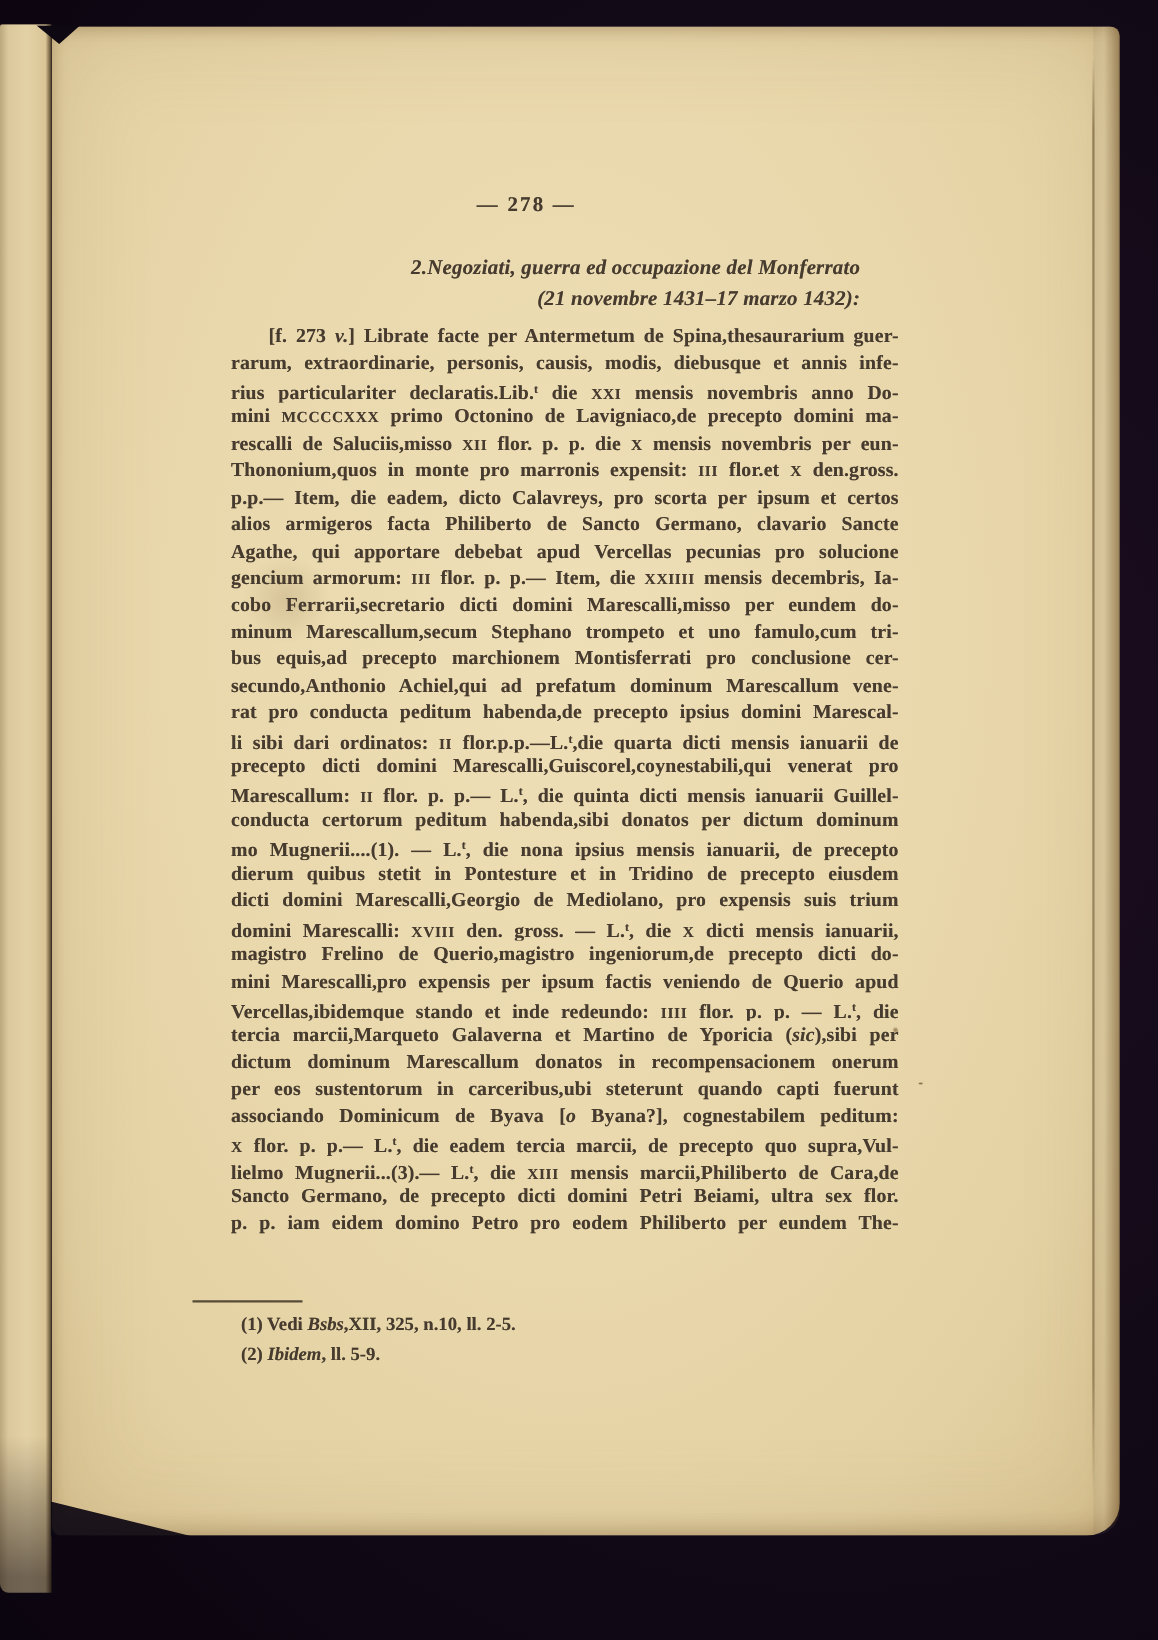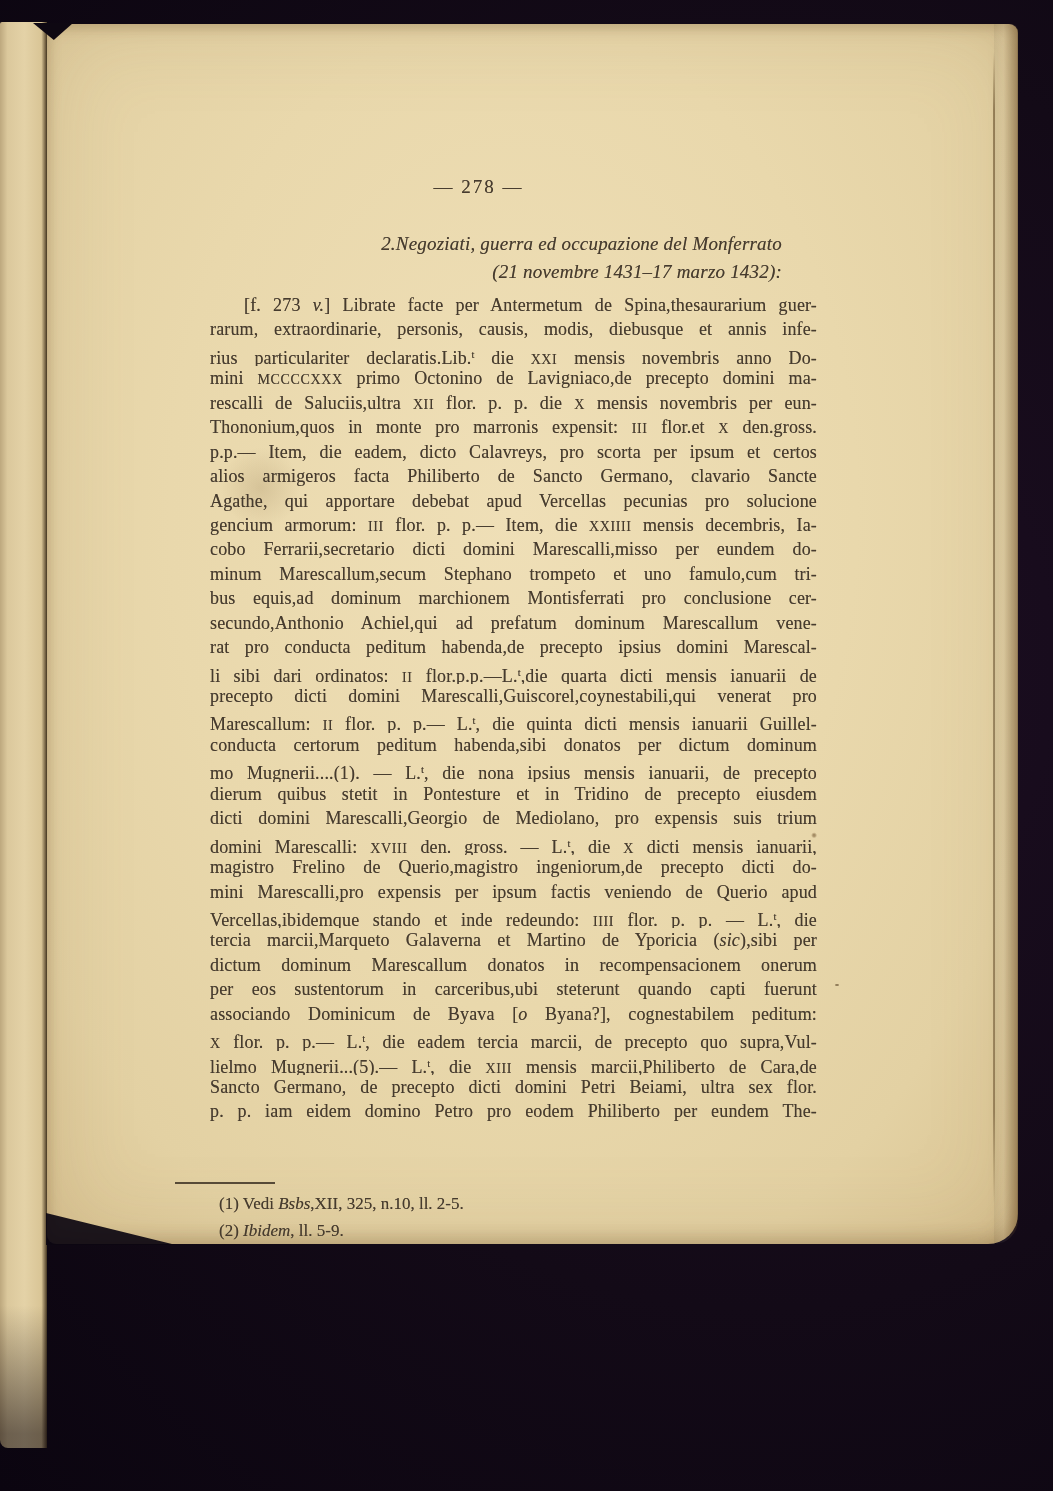--- a/index.html
+++ b/index.html
@@ -18,31 +18,32 @@
   }
   
   .prev-page{
     position:absolute;left:0;top:22px;width:47px;height:1426px;
     background:
       linear-gradient(180deg, rgba(0,0,0,0) 0%, rgba(0,0,0,0) 90%, rgba(18,10,14,.55) 99%),
       linear-gradient(90deg, #bda87e 0%, #dbc89c 16%, #e4d2a7 52%, #d9c596 88%, #6e5c3f 97%, #433621 100%);
     border-radius:2px 0 0 8px;
   }
   .paper{
-    position:absolute;left:47px;top:24px;width:971px;height:1220px;
+    position:absolute;left:47px;top:24px;width:971px;height:1372px;
     background:
       radial-gradient(circle at 79% 66.5%, rgba(110,82,45,.55) 0px, rgba(110,82,45,.55) 1px, rgba(110,82,45,0) 3px),
       radial-gradient(circle at 22% 38%, rgba(120,92,52,.18) 0px, rgba(120,92,52,0) 40px),
       radial-gradient(ellipse at 48% 40%, #efdfb7 0%, #e9d8ac 48%, #e3d1a3 78%, #d9c392 100%);
     border-radius:3px 9px 30px 9px;
     box-shadow:
       inset 0 0 90px rgba(140,108,60,.18),
       inset -10px 0 20px rgba(120,90,50,.22),
       inset 0 -7px 16px rgba(120,90,50,.20),
       inset 0 5px 10px rgba(120,90,50,.15);
+    font-weight: bold;
   }
   
   .edge-band{
     position:absolute;right:0;top:0;bottom:0;width:24px;
     background:linear-gradient(90deg, rgba(0,0,0,.05) 0%, rgba(255,255,255,.06) 40%, rgba(95,66,32,.28) 94%, rgba(60,40,18,.45) 100%);
     border-radius:0 9px 30px 0;
   }
   .crease-right{
     position:absolute;right:23px;top:28px;bottom:40px;width:2px;
     background:linear-gradient(180deg, rgba(104,80,44,0) 0%, rgba(104,80,44,.6) 5%, rgba(90,68,36,.5) 60%, rgba(104,80,44,.55) 92%, rgba(104,80,44,0) 100%);
@@ -120,48 +121,48 @@
       <div class="heading">
         <div>2.Negoziati, guerra ed occupazione del Monferrato</div>
         <div>(21 novembre 1431–17 marzo 1432):</div>
       </div>
 
       <div class="bodytext">
           <div class="line"><span>[f. 273 </span><span class="i">v.</span><span>] Librate facte per Antermetum de Spina,thesaurarium guer-</span></div>
           <div class="line"><span>rarum, extraordinarie, personis, causis, modis, diebusque et annis infe-</span></div>
           <div class="line"><span>rius particulariter declaratis.Lib.</span><span class="sup">t</span><span> die </span><span class="sc">XXI</span><span> mensis novembris anno Do-</span></div>
           <div class="line"><span>mini </span><span class="sc">MCCCCXXX</span><span> primo Octonino de Lavigniaco,de precepto domini ma-</span></div>
-          <div class="line"><span>rescalli de Saluciis,ultra </span><span class="sc">XII</span><span> flor. p. p. die </span><span class="sc">X</span><span> mensis novembris per eun-</span></div>
+          <div class="line"><span>rescalli de Saluciis,misso </span><span class="sc">XII</span><span> flor. p. p. die </span><span class="sc">X</span><span> mensis novembris per eun-</span></div>
           <div class="line"><span>Thononium,quos in monte pro marronis expensit: </span><span class="sc">III</span><span> flor.et </span><span class="sc">X</span><span> den.gross.</span></div>
           <div class="line"><span>p.p.— Item, die eadem, dicto Calavreys, pro scorta per ipsum et certos</span></div>
           <div class="line"><span>alios armigeros facta Philiberto de Sancto Germano, clavario Sancte</span></div>
           <div class="line"><span>Agathe, qui apportare debebat apud Vercellas pecunias pro solucione</span></div>
           <div class="line"><span>gencium armorum: </span><span class="sc">III</span><span> flor. p. p.— Item, die </span><span class="sc">XXIIII</span><span> mensis decembris, Ia-</span></div>
           <div class="line"><span>cobo Ferrarii,secretario dicti domini Marescalli,misso per eundem do-</span></div>
           <div class="line"><span>minum Marescallum,secum Stephano trompeto et uno famulo,cum tri-</span></div>
-          <div class="line"><span>bus equis,ad dominum marchionem Montisferrati pro conclusione cer-</span></div>
+          <div class="line"><span>bus equis,ad precepto marchionem Montisferrati pro conclusione cer-</span></div>
           <div class="line"><span>secundo,Anthonio Achiel,qui ad prefatum dominum Marescallum vene-</span></div>
           <div class="line"><span>rat pro conducta peditum habenda,de precepto ipsius domini Marescal-</span></div>
           <div class="line"><span>li sibi dari ordinatos: </span><span class="sc">II</span><span> flor.p.p.—L.</span><span class="sup">t</span><span>,die quarta dicti mensis ianuarii de</span></div>
           <div class="line"><span>precepto dicti domini Marescalli,Guiscorel,coynestabili,qui venerat pro</span></div>
           <div class="line"><span>Marescallum: </span><span class="sc">II</span><span> flor. p. p.— L.</span><span class="sup">t</span><span>, die quinta dicti mensis ianuarii Guillel-</span></div>
           <div class="line"><span>conducta certorum peditum habenda,sibi donatos per dictum dominum</span></div>
           <div class="line"><span>mo Mugnerii....(1). — L.</span><span class="sup">t</span><span>, die nona ipsius mensis ianuarii, de precepto</span></div>
           <div class="line"><span>dierum quibus stetit in Pontesture et in Tridino de precepto eiusdem</span></div>
           <div class="line"><span>dicti domini Marescalli,Georgio de Mediolano, pro expensis suis trium</span></div>
           <div class="line"><span>domini Marescalli: </span><span class="sc">XVIII</span><span> den. gross. — L.</span><span class="sup">t</span><span>, die </span><span class="sc">X</span><span> dicti mensis ianuarii,</span></div>
           <div class="line"><span>magistro Frelino de Querio,magistro ingeniorum,de precepto dicti do-</span></div>
           <div class="line"><span>mini Marescalli,pro expensis per ipsum factis veniendo de Querio apud</span></div>
           <div class="line"><span>Vercellas,ibidemque stando et inde redeundo: </span><span class="sc">IIII</span><span> flor. p. p. — L.</span><span class="sup">t</span><span>, die</span></div>
           <div class="line"><span>tercia marcii,Marqueto Galaverna et Martino de Yporicia (</span><span class="i">sic</span><span>),sibi per</span></div>
           <div class="line"><span>dictum dominum Marescallum donatos in recompensacionem onerum</span></div>
           <div class="line"><span>per eos sustentorum in carceribus,ubi steterunt quando capti fuerunt</span></div>
           <div class="line"><span>associando Dominicum de Byava [</span><span class="i">o</span><span> Byana?], cognestabilem peditum:</span></div>
           <div class="line"><span class="sc">X</span><span> flor. p. p.— L.</span><span class="sup">t</span><span>, die eadem tercia marcii, de precepto quo supra,Vul-</span></div>
-          <div class="line"><span>lielmo Mugnerii...(5).— L.</span><span class="sup">t</span><span>, die </span><span class="sc">XIII</span><span> mensis marcii,Philiberto de Cara,de</span></div>
+          <div class="line"><span>lielmo Mugnerii...(3).— L.</span><span class="sup">t</span><span>, die </span><span class="sc">XIII</span><span> mensis marcii,Philiberto de Cara,de</span></div>
           <div class="line"><span>Sancto Germano, de precepto dicti domini Petri Beiami, ultra sex flor.</span></div>
           <div class="line"><span>p. p. iam eidem domino Petro pro eodem Philiberto per eundem The-</span></div>
         </div>
 
       <div class="fn-rule"></div>
       <div class="footnotes">
           <div class="fn-line"><span>(1) Vedi </span><span class="i">Bsbs</span><span>,XII, 325, n.10, ll. 2-5.</span></div>
           <div class="fn-line"><span>(2) </span><span class="i">Ibidem</span><span>, ll. 5-9.</span></div>
         </div>
     </div>

